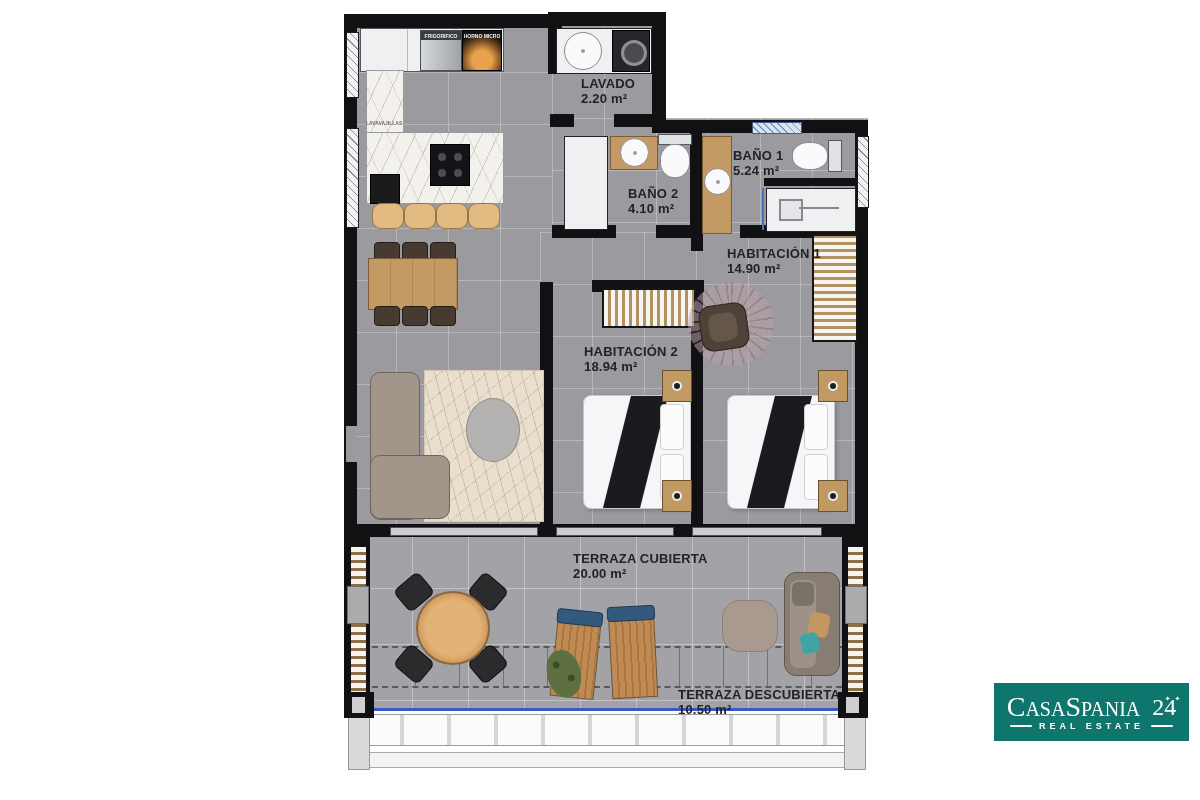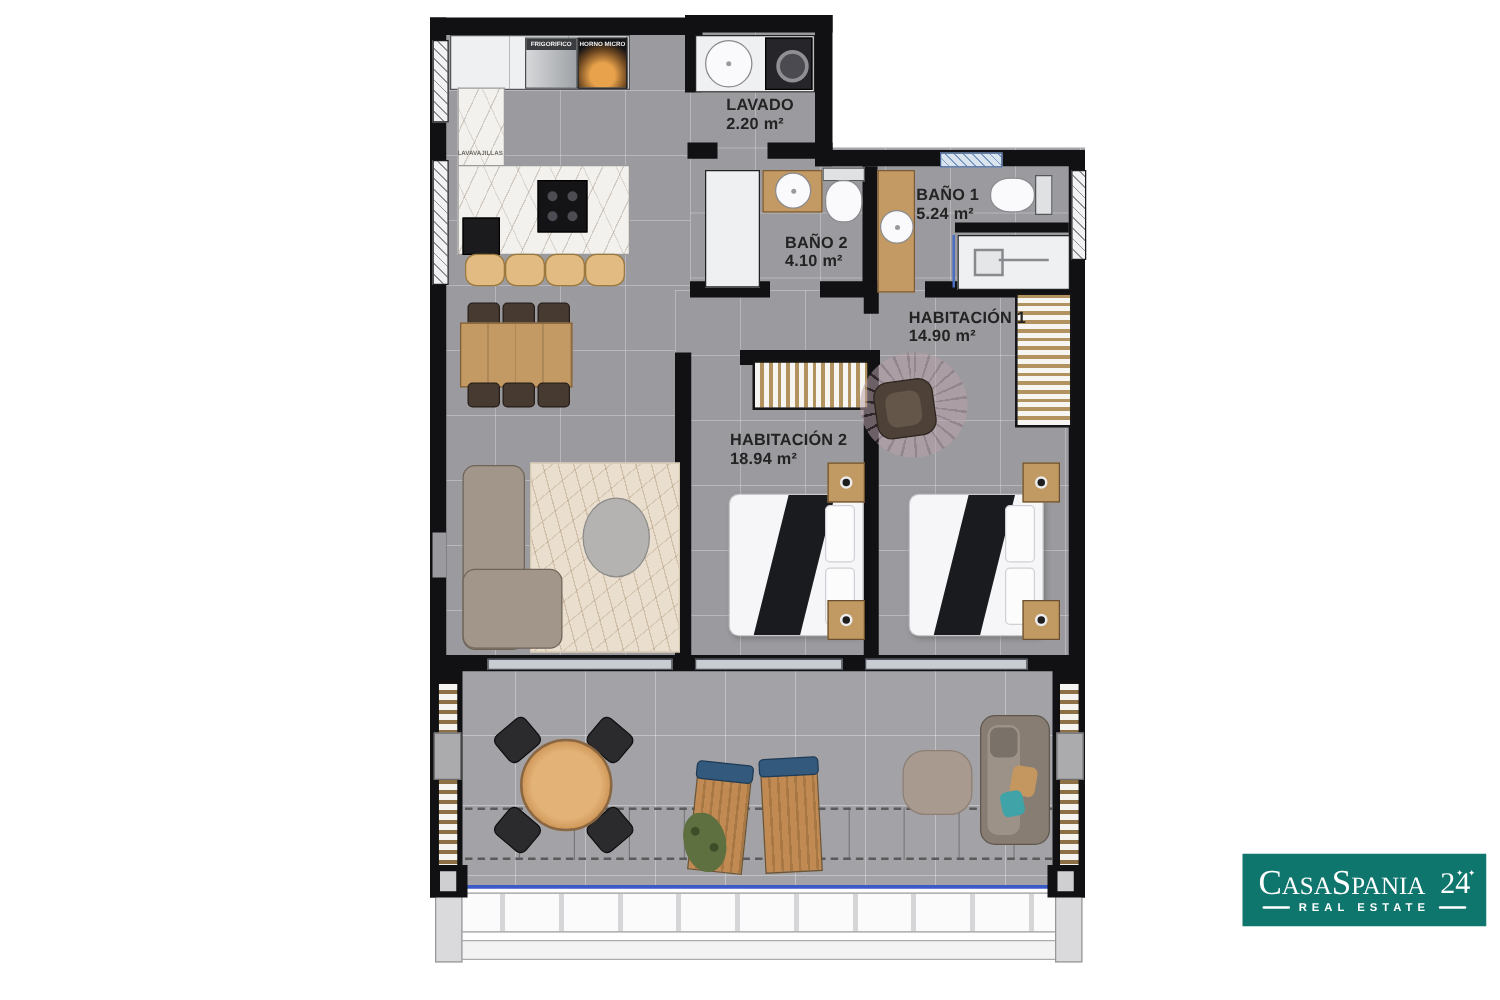--- a/index.html
+++ b/index.html
@@ -247,20 +247,28 @@
     <span>5.24 m²</span>
   </div>
   <div class="label" style="left:727px;top:246px">
     <span>HABITACIÓN 1</span>
     <span>14.90 m²</span>
   </div>
   <div class="label" style="left:584px;top:344px">
     <span>HABITACIÓN 2</span>
     <span>18.94 m²</span>
   </div>
+  <div class="label" style="left:573px;top:551px">
+    <span>TERRAZA CUBIERTA</span>
+    <span>20.00 m²</span>
+  </div>
+  <div class="label" style="left:678px;top:687px">
+    <span>TERRAZA DESCUBIERTA</span>
+    <span>10.50 m²</span>
+  </div>
 
   <div class="logo" style="background-color: #0f766e;">
     <div class="brandrow">
       <span>CasaSpania</span>
       <span class="brandnum">
         <span>24</span>
         <span class="sparkles">✦ ✦</span>
       </span>
     </div>
     <div class="tagrow">

